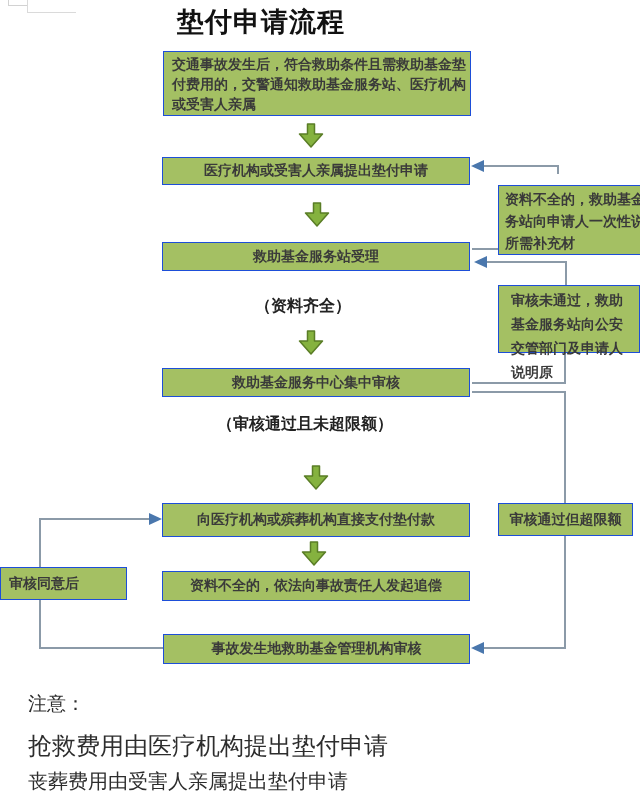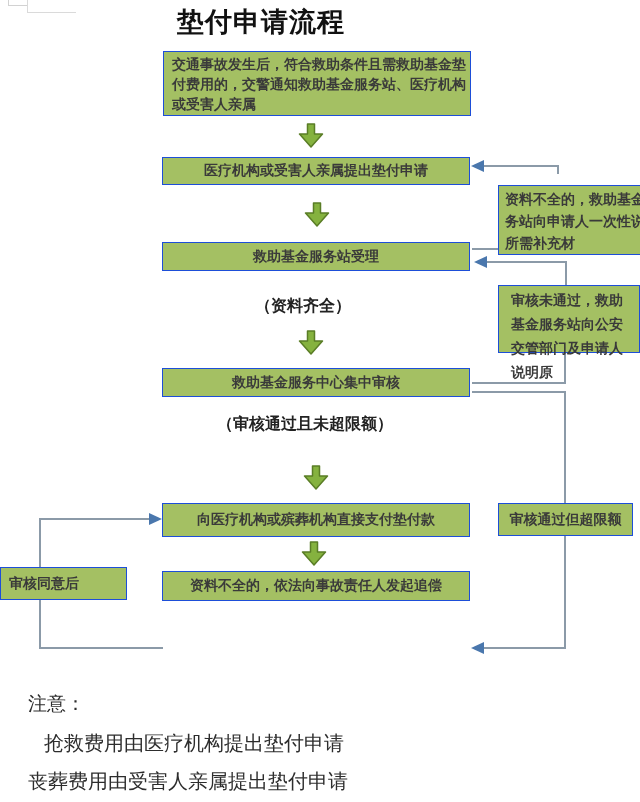--- a/index.html
+++ b/index.html
@@ -96,26 +96,27 @@
   <div class="cond" style="left:148px;top:296px;width:310px;">（资料齐全）</div>
 
   <div class="gbox center" style="left:162px;top:368px;width:308px;height:29px;">救助基金服务中心集中审核</div>
 
   <div class="cond" style="left:150px;top:414px;width:310px;">（审核通过且未超限额）</div>
 
   <div class="gbox center" style="left:162px;top:503px;width:308px;height:34px;">向医疗机构或殡葬机构直接支付垫付款</div>
 
   <div class="gbox center" style="left:162px;top:571px;width:308px;height:30px;">资料不全的，依法向事故责任人发起追偿</div>
 
+  <div class="gbox center" style="left:163px;top:634px;width:307px;height:30px;">事故发生地救助基金管理机构审核</div>
 
   <div class="gbox" style="left:498px;top:185px;width:170px;height:70px;padding:2px 6px;line-height:22px;">资料不全的，救助基金服务站向申请人一次性说明所需补充材</div>
 
   <div class="gbox" style="left:498px;top:285px;width:142px;height:68px;padding:2px 12px;line-height:24px;">审核未通过，救助基金服务站向公安交管部门及申请人说明原</div>
 
   <div class="gbox center" style="left:498px;top:503px;width:135px;height:33px;">审核通过但超限额</div>
 
   <div class="gbox leftpad" style="left:0;top:567px;width:127px;height:33px;padding-left:8px;">审核同意后</div>
 
   <div class="note" style="left:28px;top:691px;font-size:19px;">注意：</div>
-  <div class="note" style="left:44px;top:730px;font-size:20px;">抢救费用由医疗机构提出垫付申请</div>
+  <div class="note" style="left:28px;top:730px;font-size:24px;">抢救费用由医疗机构提出垫付申请</div>
   <div class="note" style="left:28px;top:768px;font-size:20px;">丧葬费用由受害人亲属提出垫付申请</div>
 
 </div>
 
 </body></html>

